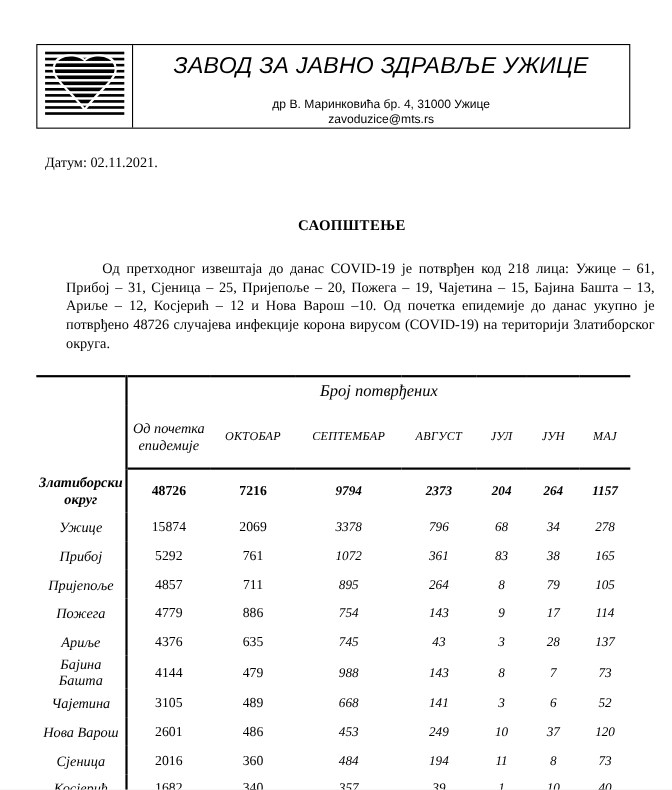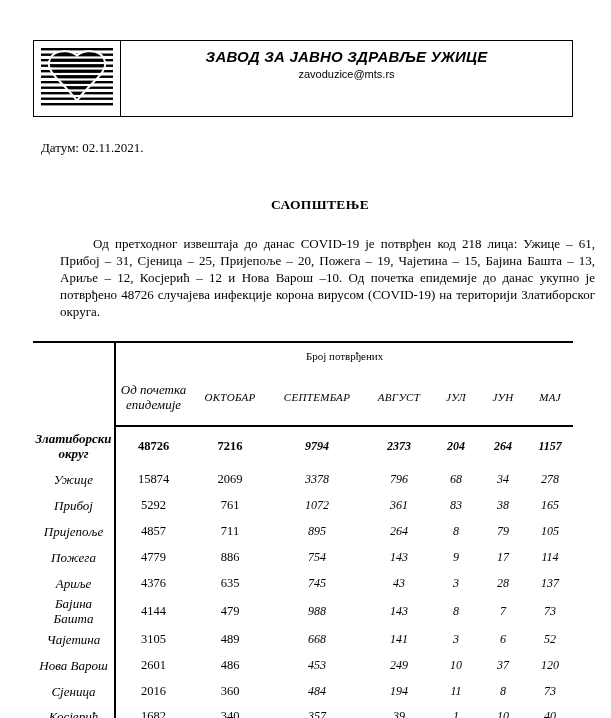--- a/index.html
+++ b/index.html
@@ -29,25 +29,25 @@
     align-items: center;
     justify-content: center;
   }
   .org-cell {
     flex: 1;
     text-align: center;
     padding-top: 7px;
     font-family: "Liberation Sans", sans-serif;
   }
   .org-name {
-    font-size: 15px;
-    font-weight: bold;
+    font-size: 21px;
+    font-weight: normal;
     font-style: italic;
     letter-spacing: 0.2px;
-    margin-bottom: 2px;
+    margin-bottom: 16px;
   }
   .org-line {
     font-size: 11px;
     line-height: 14px;
   }
   .phone-glyph { font-size: 12px; }
 
   
   .date-line {
     position: absolute;
@@ -86,22 +86,23 @@
   .covid-table .region-head,
   .covid-table td.region { border-right: 2px solid #000; font-style: italic; }
 
   .covid-table th, .covid-table td {
     text-align: center;
     vertical-align: middle;
     font-weight: normal;
     padding: 0 2px;
   }
   .group-head {
-    font-size: 11px;
+    font-size: 15px;
     font-weight: bold;
+    font-style: italic;
     height: 27px;
   }
   .units-row th { height: 57px; }
   .epid-head {
     font-size: 13px;
     font-weight: bold;
     font-style: italic;
     line-height: 15px;
   }
   .month-head {
@@ -153,20 +154,21 @@
             <rect x="3" y="47.9" width="72" height="2.2"></rect>
           </g>
           <g fill="#000">
             <rect x="3" y="6.5" width="72" height="2.4" opacity="0"></rect>
           </g>
         </svg>
       </span>
     </div>
     <div class="org-cell">
       <div class="org-name">ЗАВОД ЗА ЈАВНО ЗДРАВЉЕ УЖИЦЕ</div>
+      <div class="org-line">др В. Маринковића бр. 4, 31000 Ужице</div>
       <div class="org-line">zavoduzice@mts.rs</div>
     </div>
   </div>
 
   <div class="date-line">Датум: 02.11.2021.</div>
 
   <div class="doc-title">САОПШТЕЊЕ</div>
 
   <div class="body-paragraph">Од претходног извештаја до данас COVID-19 је потврђен код 218 лица: Ужице – 61, Прибој – 31, Сјеница – 25, Пријепоље – 20, Пожега – 19, Чајетина – 15, Бајина Башта – 13, Ариље – 12, Косјерић – 12 и Нова Варош –10. Од почетка епидемије до данас укупно је потврђено 48726 случајева инфекције корона вирусом (COVID-19) на територији Златиборског округа.</div>
 

